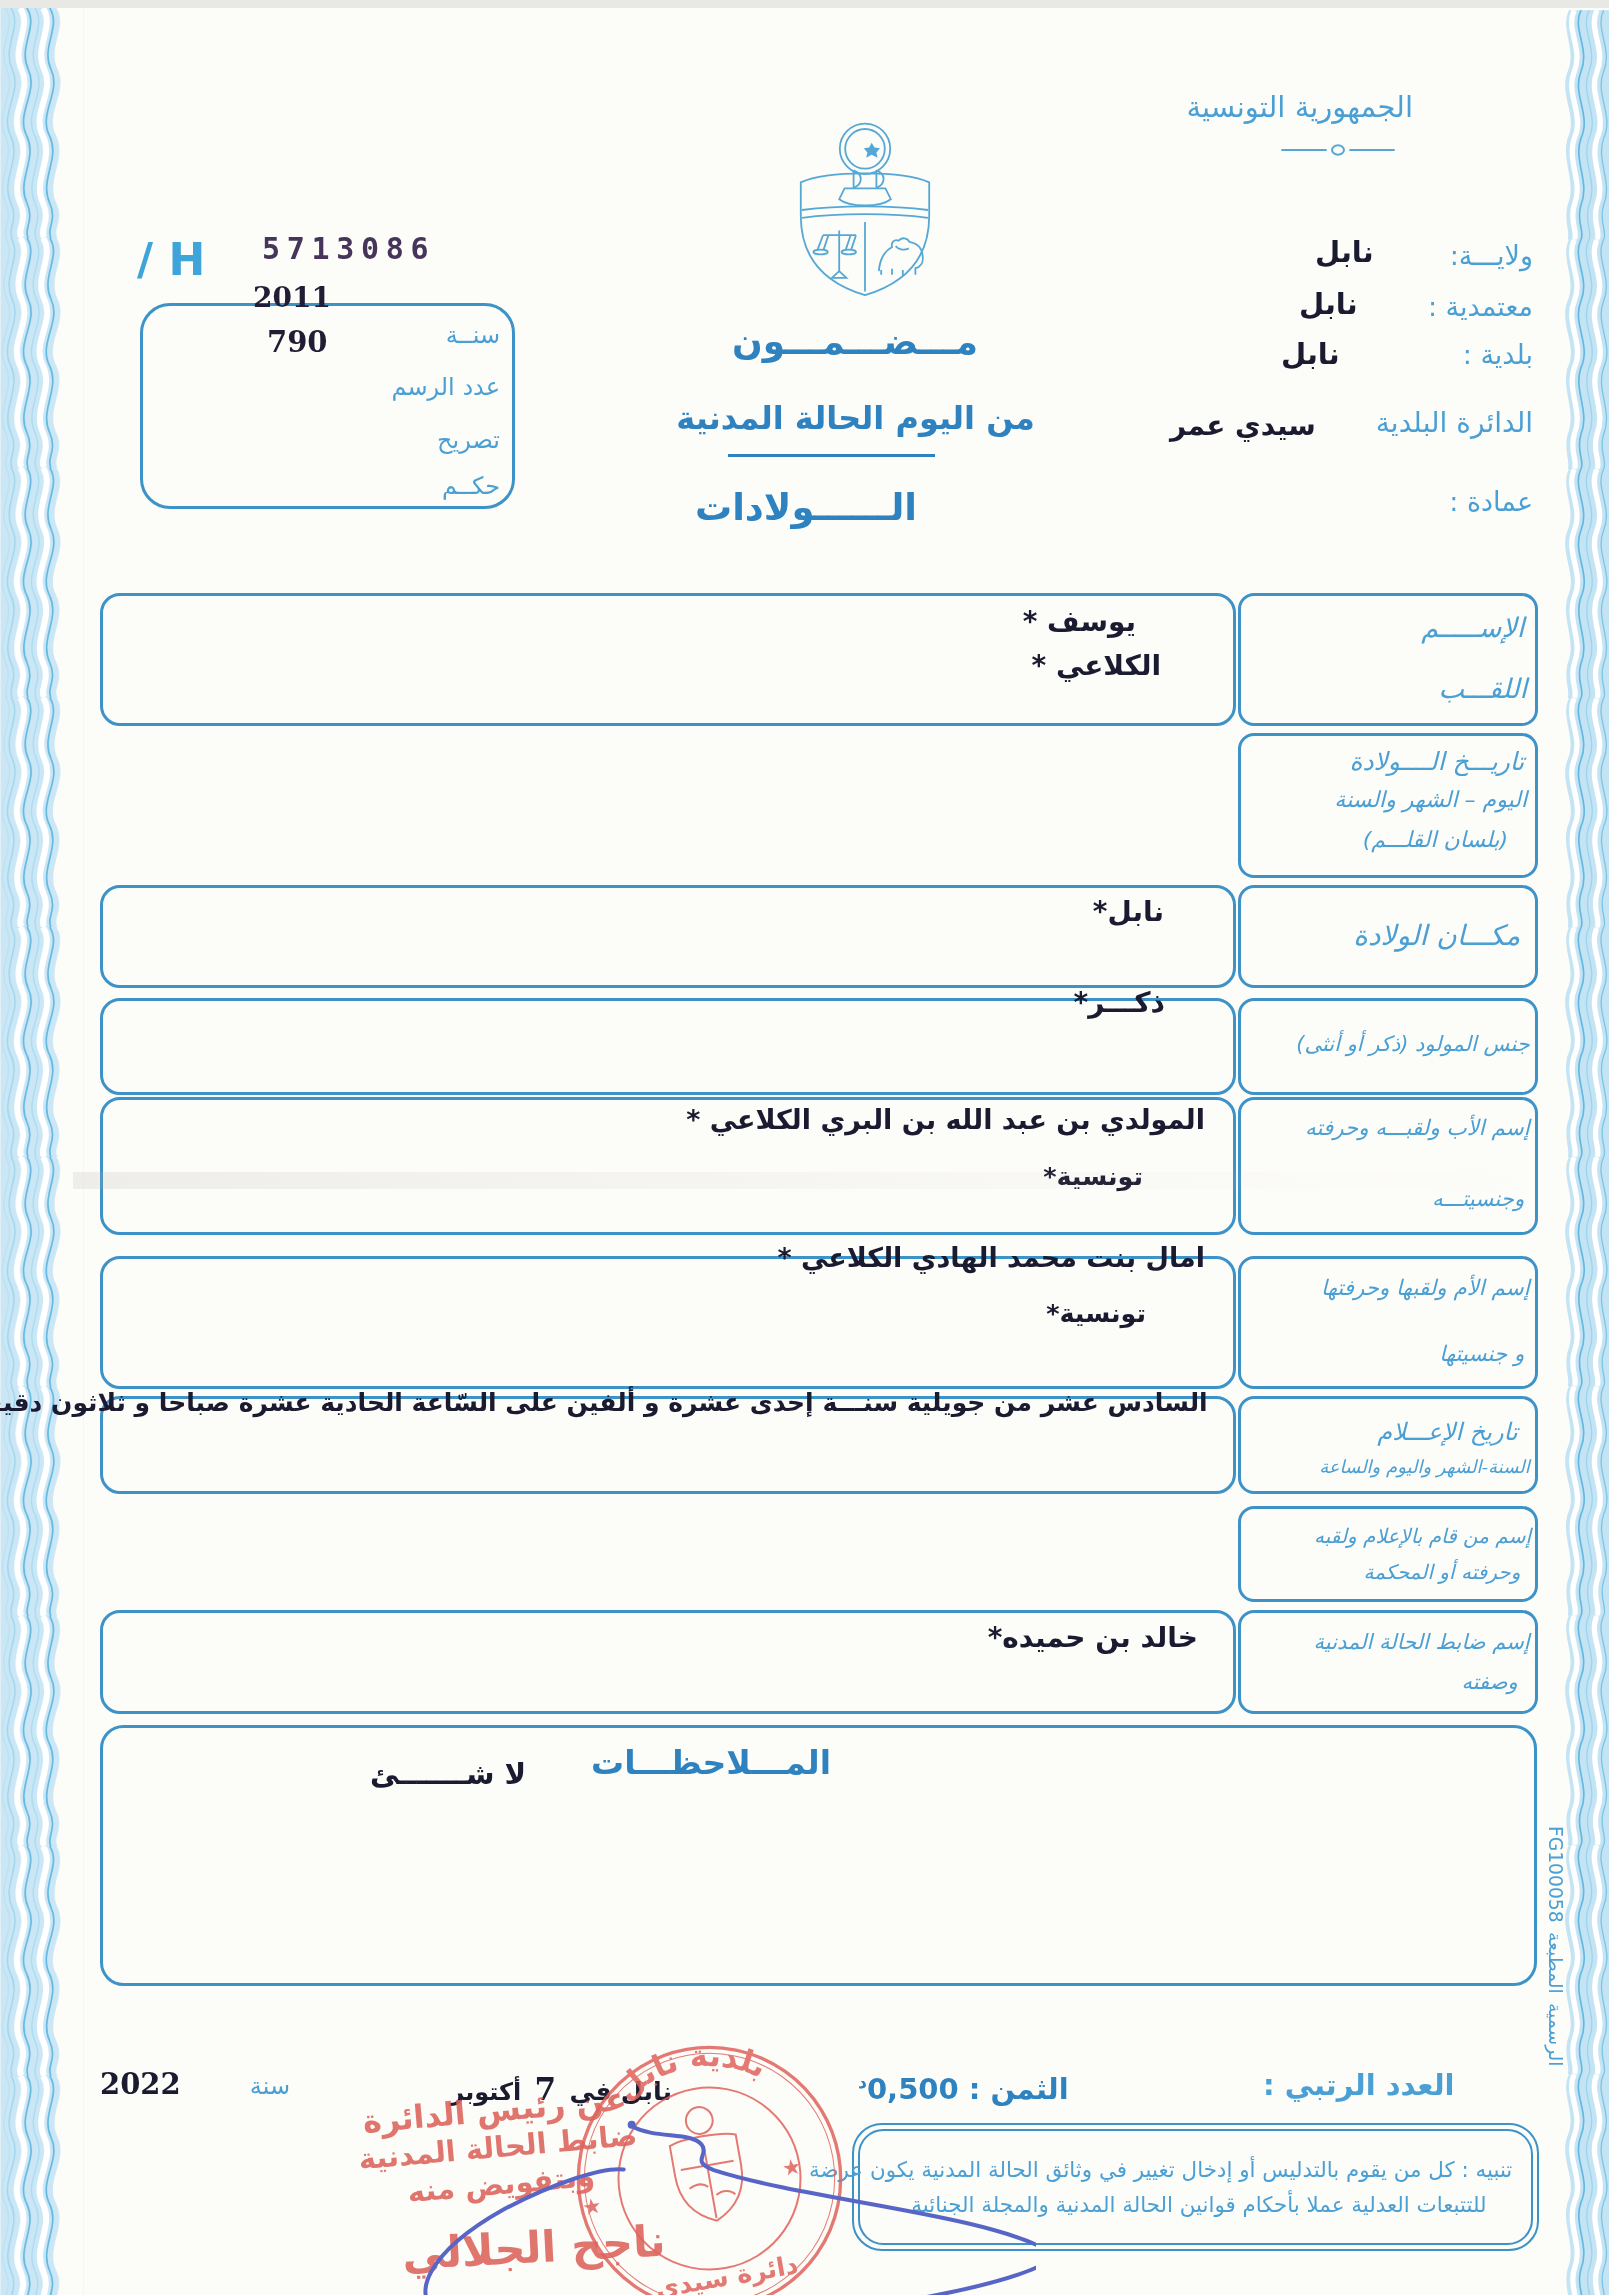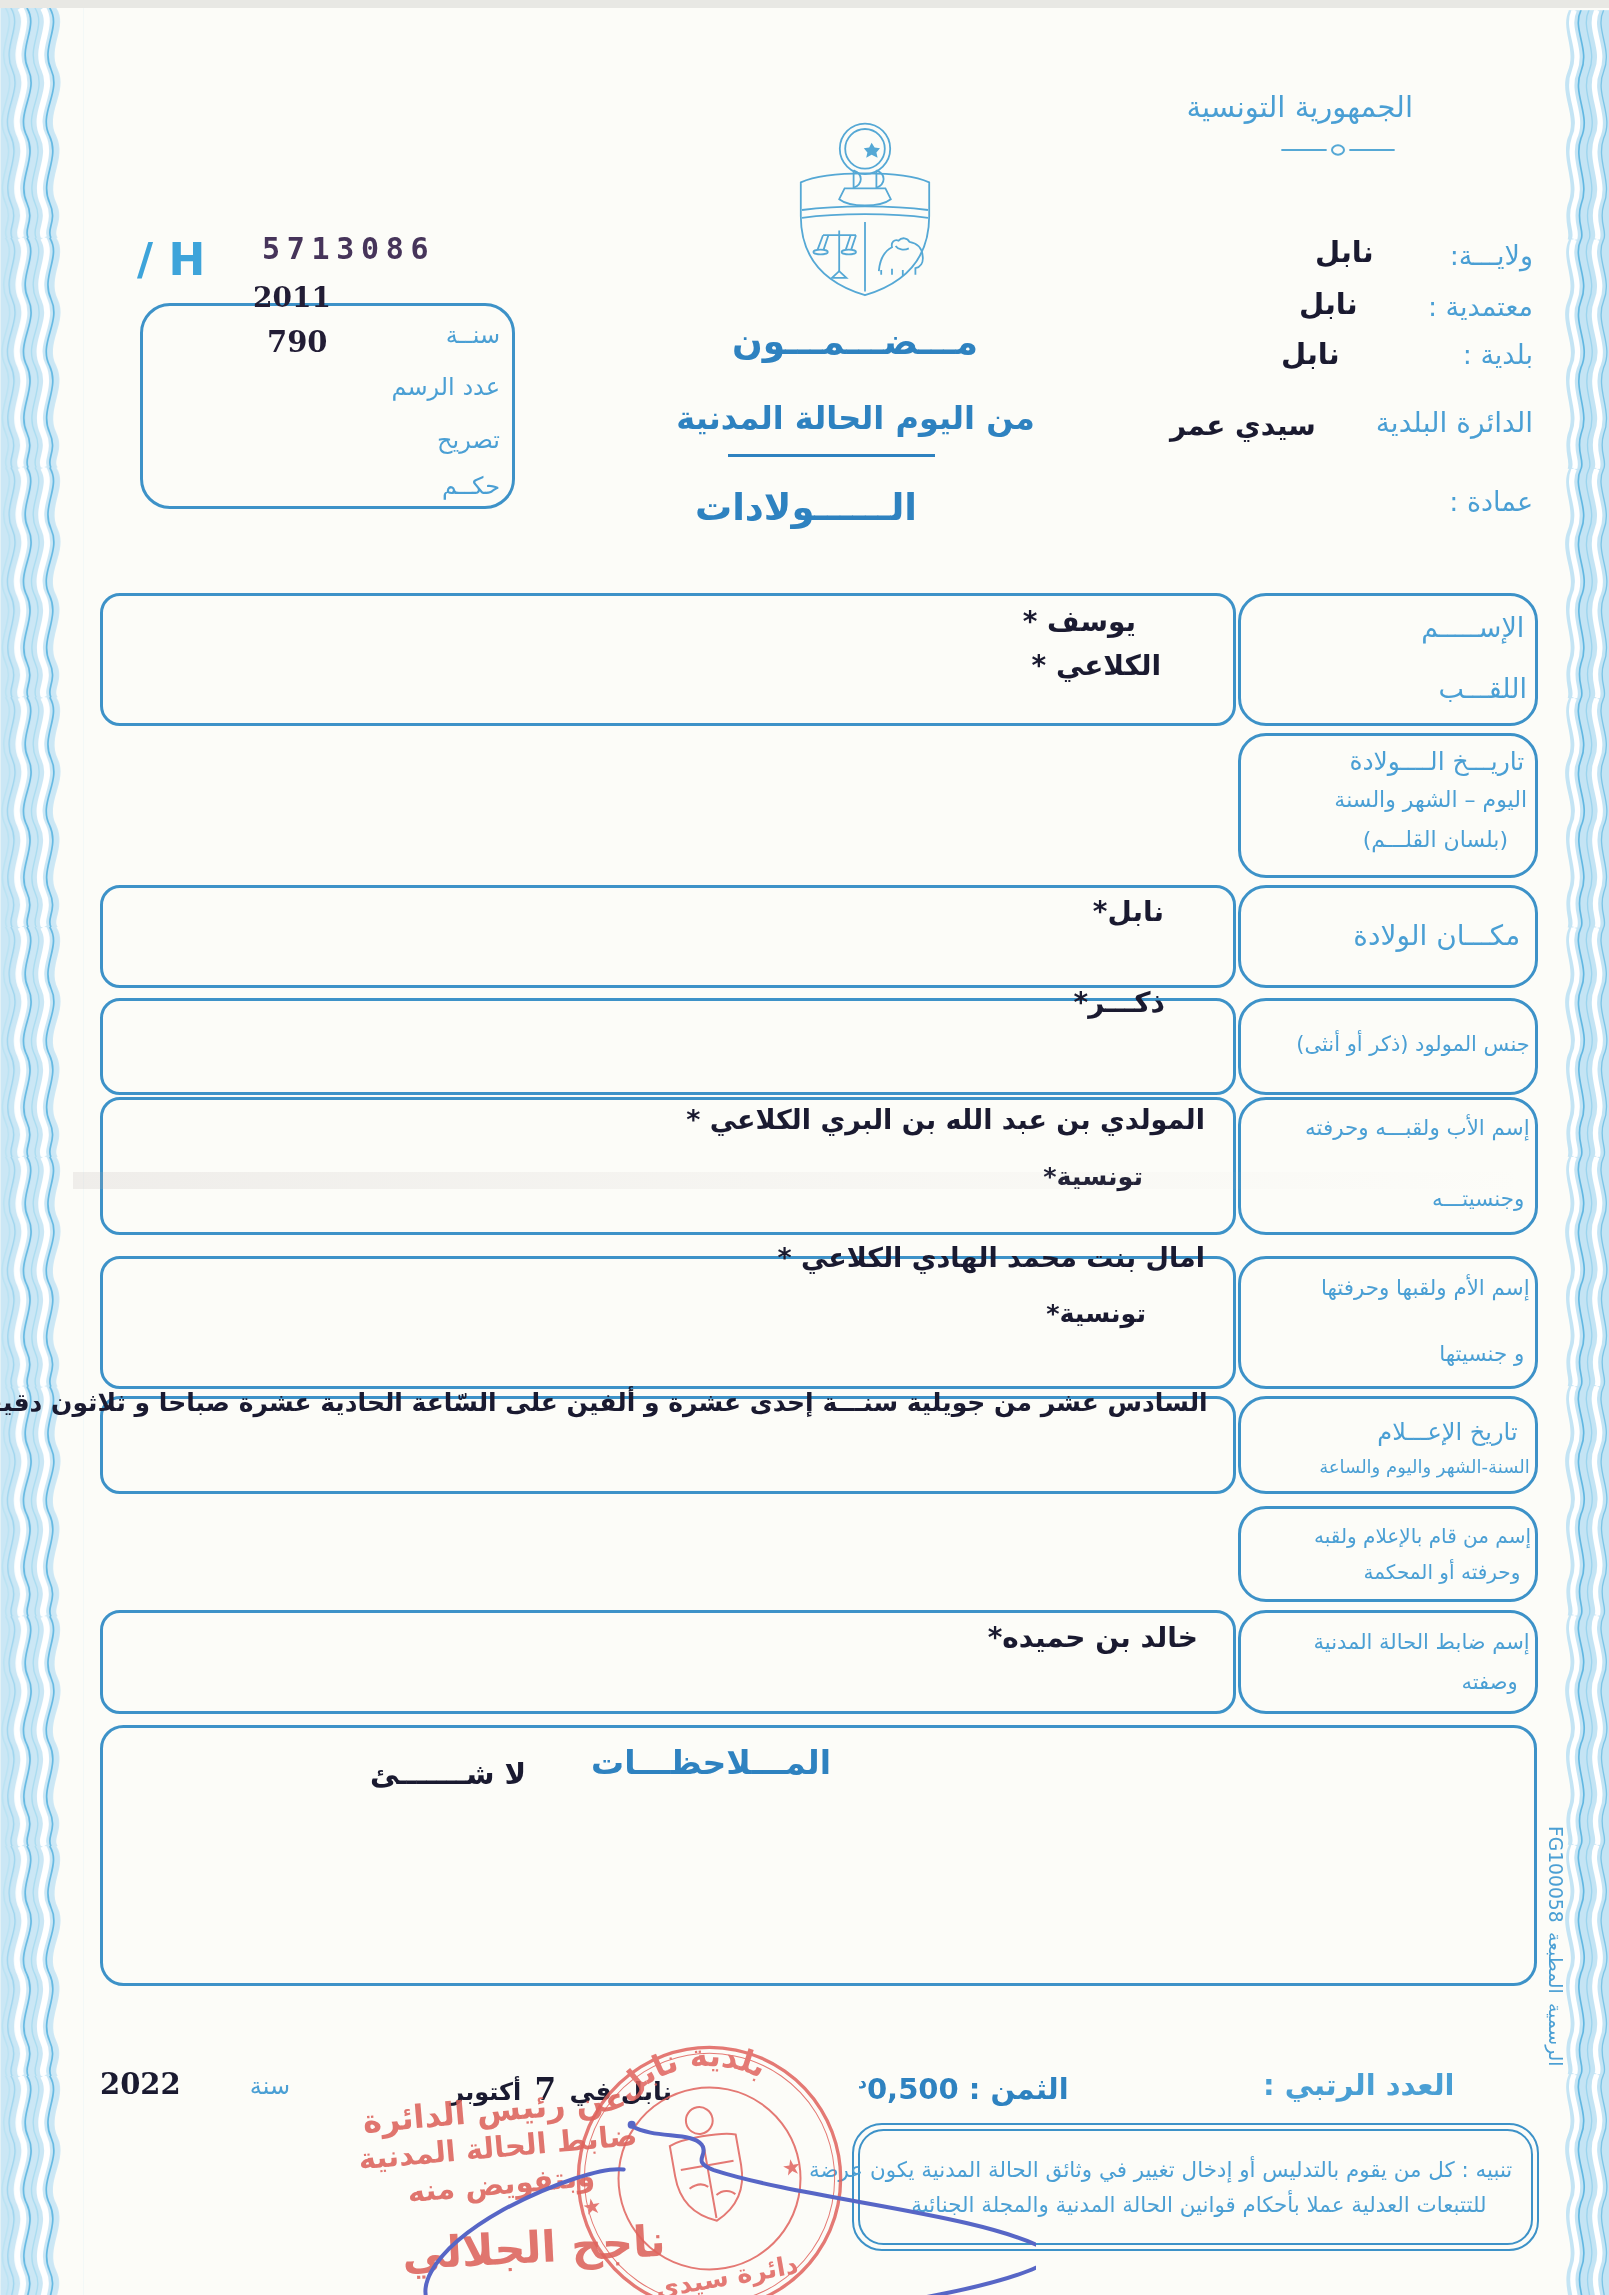--- a/index.html
+++ b/index.html
@@ -19,21 +19,21 @@
   }
   .abs{position:absolute;}
   .blue{color:var(--label);}
   .ink{color:var(--ink);font-weight:bold;}
   .nowrap{white-space:nowrap;}
   
   .row{position:absolute;left:100px;width:1438px;}
   .vbox{position:absolute;left:0;top:0;width:1130px;height:100%;
         border:3.3px solid var(--line);border-radius:20px;}
   .lbox{position:absolute;right:0;top:0;width:294px;height:100%;
-        border:3.3px solid var(--line);border-radius:28px;}
+        border:3.3px solid var(--line);border-radius:16px;font-style:italic;}
   .val{position:absolute;white-space:nowrap;font-weight:bold;color:var(--ink);
        font-size:27px;direction:rtl;z-index:2;}
   .lab{position:absolute;white-space:nowrap;color:var(--label);
        font-size:24px;direction:rtl;}
   .serif{font-family:"DejaVu Serif",serif;}
   .mono{font-family:"DejaVu Sans Mono",monospace;}
   .titleblue{color:var(--title);font-weight:bold;}
   .redstamp{color:var(--red);font-weight:bold;text-align:center;opacity:.88;}
   sup.cur{font-size:17.4px;vertical-align:super;}
 </style>

